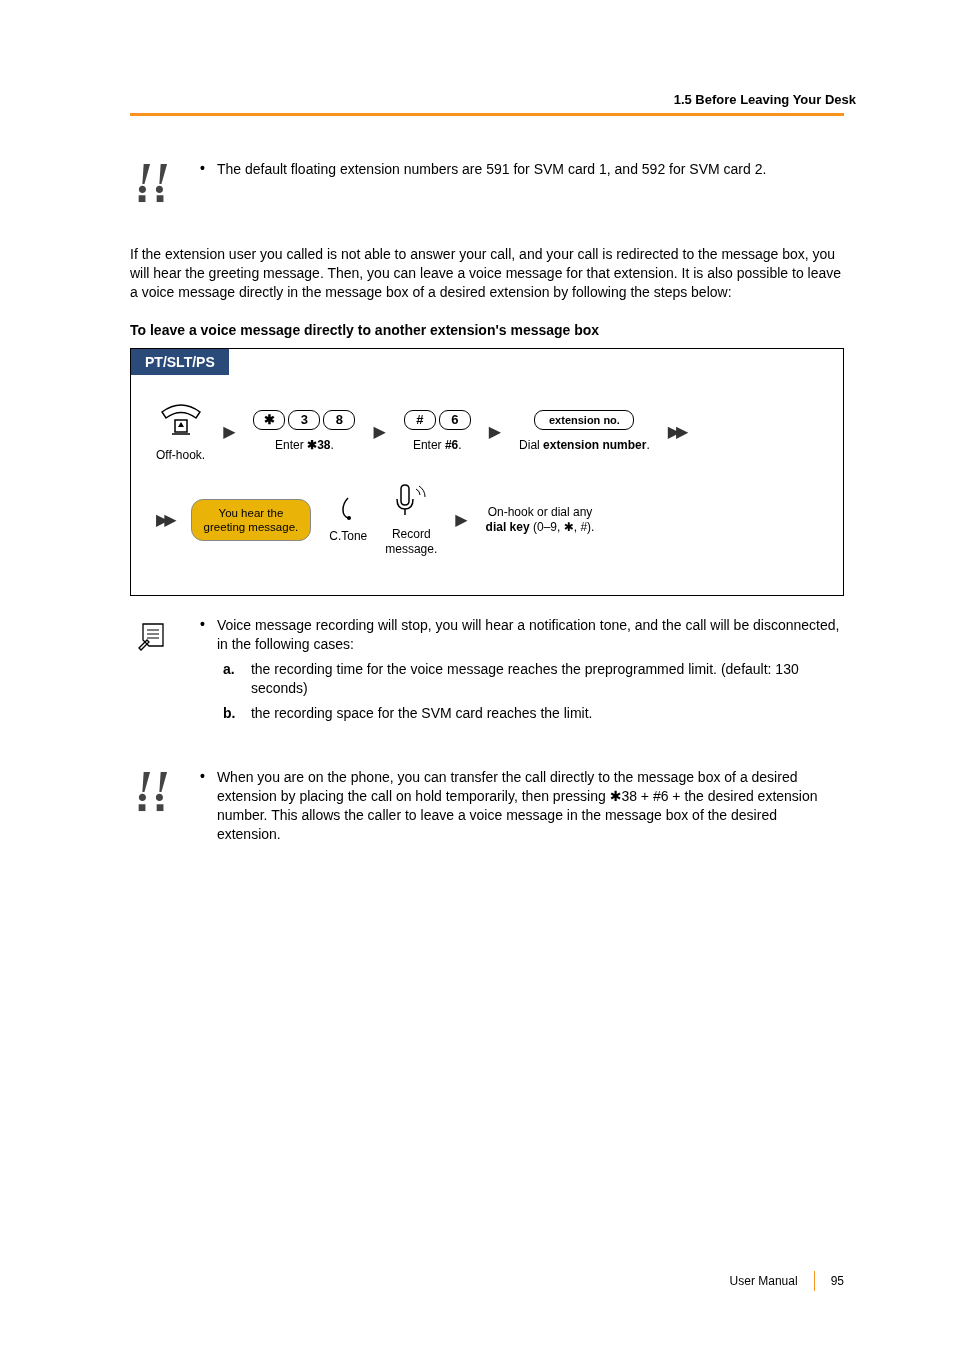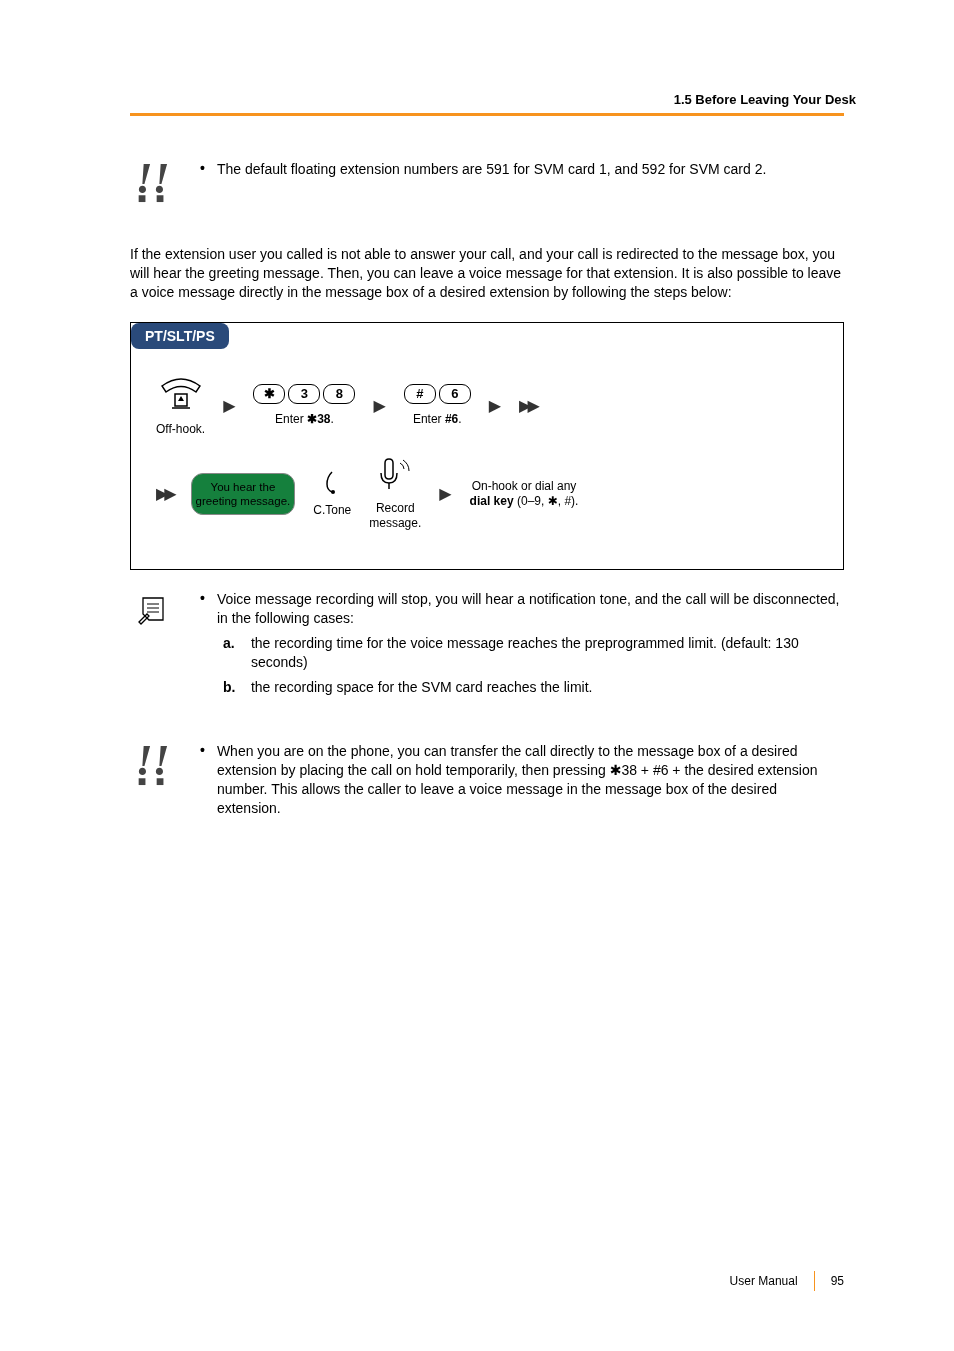--- a/index.html
+++ b/index.html
@@ -98,21 +98,20 @@
     border: 1px solid #000;
     margin-bottom: 20px;
   }
   .procedure-tab {
     background: #2a4a7a;
     color: #fff;
     font-weight: bold;
     padding: 5px 14px;
     display: inline-block;
     font-size: 14px;
-    border-radius: 8px;
   }
   .procedure-body {
     padding: 25px 25px 20px 25px;
   }
   .flow-row {
     display: flex;
     align-items: center;
     gap: 18px;
     margin-bottom: 18px;
   }
@@ -142,24 +141,24 @@
     display: inline-flex;
     align-items: center;
     justify-content: center;
     font-weight: bold;
     font-size: 13px;
     padding: 0 6px;
     background: #fff;
   }
   .key.wide { min-width: 100px; font-size: 11px; }
   .greeting-bubble {
-    background: #15803d;
+    background: #eab308;
     border: 1px solid #888;
     border-radius: 12px;
-    padding: 6px 4px;
+    padding: 6px 12px;
     font-size: 11.5px;
     text-align: center;
     line-height: 1.25;
   }
   .dial-group {
     border: 1px solid #000;
     border-radius: 10px;
     padding: 8px 10px 6px 10px;
     display: flex;
     flex-direction: column;
@@ -211,20 +210,21 @@
   <div class="tip-row">
     <div class="tip-icon">!!<span class="dots">■ ■</span></div>
     <div class="bullet-body">
       <div class="bullet-dot">•</div>
       <div class="bullet-text">The default floating extension numbers are 591 for SVM card 1, and 592 for SVM card 2.</div>
     </div>
   </div>
 
   <p class="intro-para">If the extension user you called is not able to answer your call, and your call is redirected to the message box, you will hear the greeting message. Then, you can leave a voice message for that extension. It is also possible to leave a voice message directly in the message box of a desired extension by following the steps below:</p>
 
+  <div class="sub-heading">To leave a voice message directly to another extension's message box</div>
 
   <div class="procedure-box">
     <div class="procedure-tab">PT/SLT/PS</div>
     <div class="procedure-body">
 
       <div class="flow-row">
 
         <div class="flow-step">
           <svg width="48" height="40" viewBox="0 0 48 40">
             <path d="M5 12 Q24 -2 43 12 L39 18 Q24 7 9 18 Z" fill="none" stroke="#000" stroke-width="1.5"></path>
@@ -255,20 +255,28 @@
             <span class="key">#</span>
             <span class="key">6</span>
           </div>
           <div class="flow-caption">
             <span>Enter </span><b>#6</b><span>.</span>
           </div>
         </div>
 
         <span class="arrow">▶</span>
 
+        <div class="flow-step">
+          <div class="key-group">
+            <span class="key wide">extension no.</span>
+          </div>
+          <div class="flow-caption">
+            <span>Dial </span><b>extension number</b><span>.</span>
+          </div>
+        </div>
 
         <span class="dbl-arrow">▶▶</span>
       </div>
 
       <div class="flow-row" style="margin-top:20px;">
 
         <span class="dbl-arrow">▶▶</span>
 
         <div class="greeting-bubble">
           <span>You hear the</span><br>

